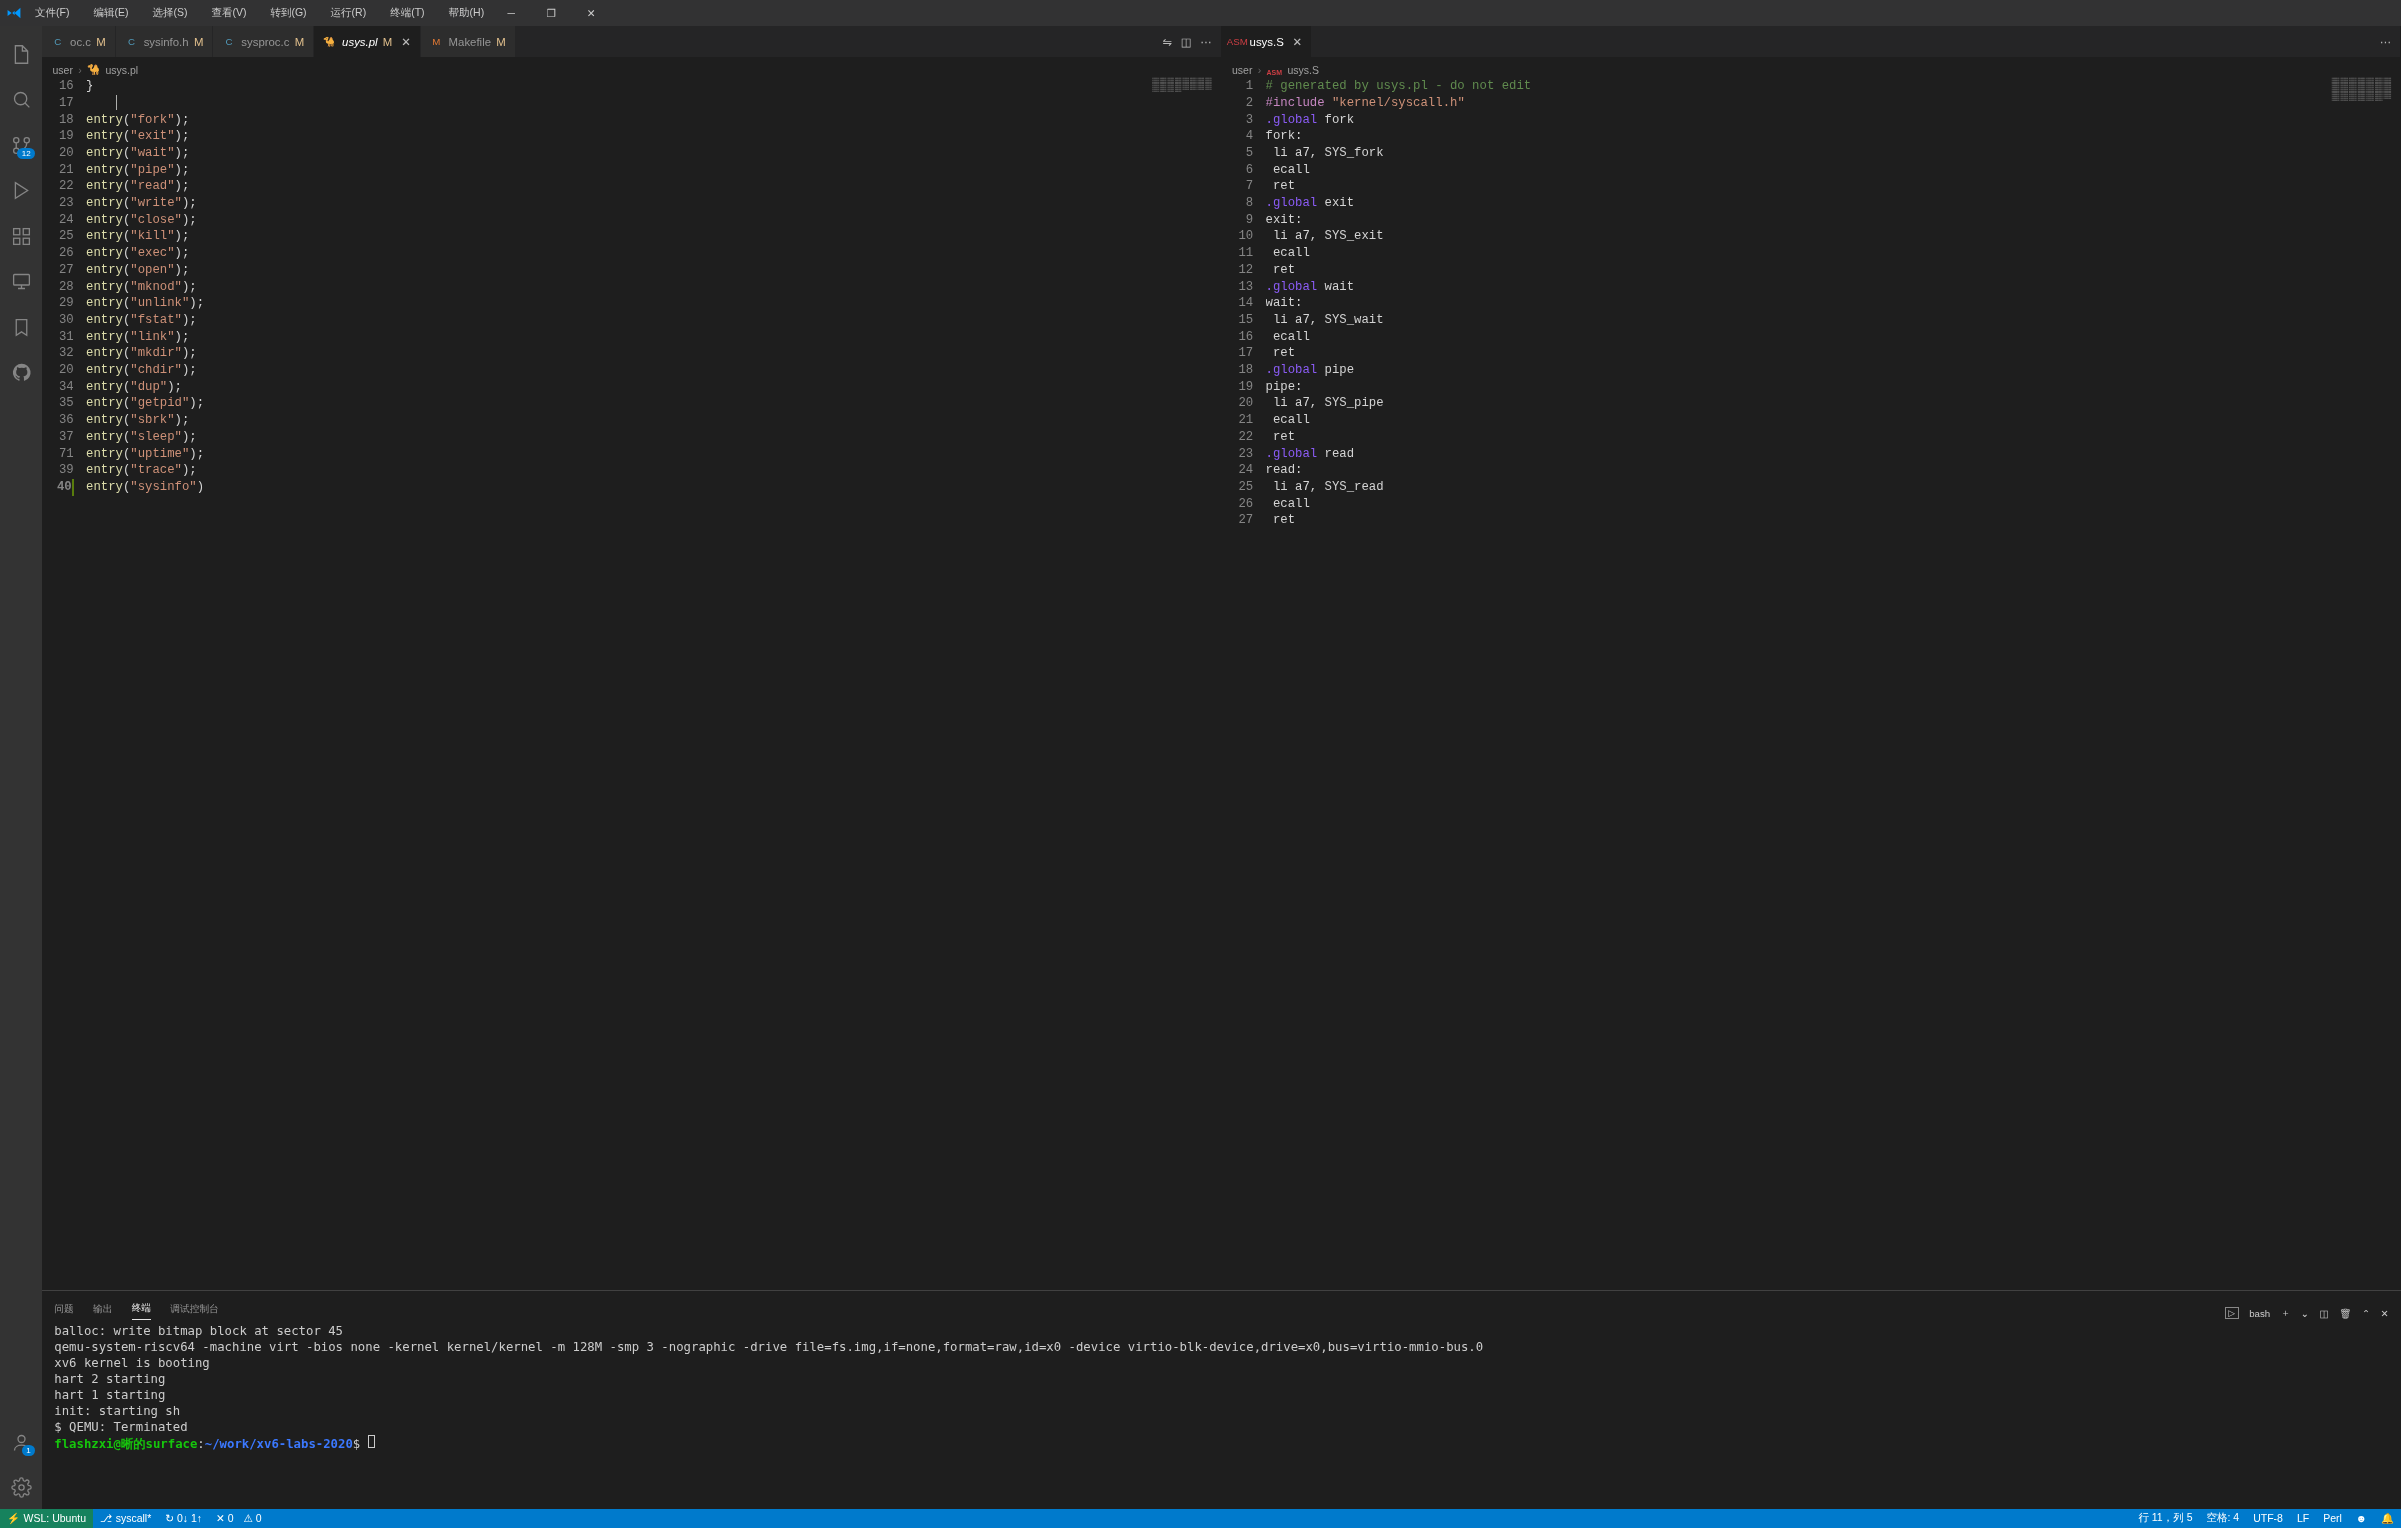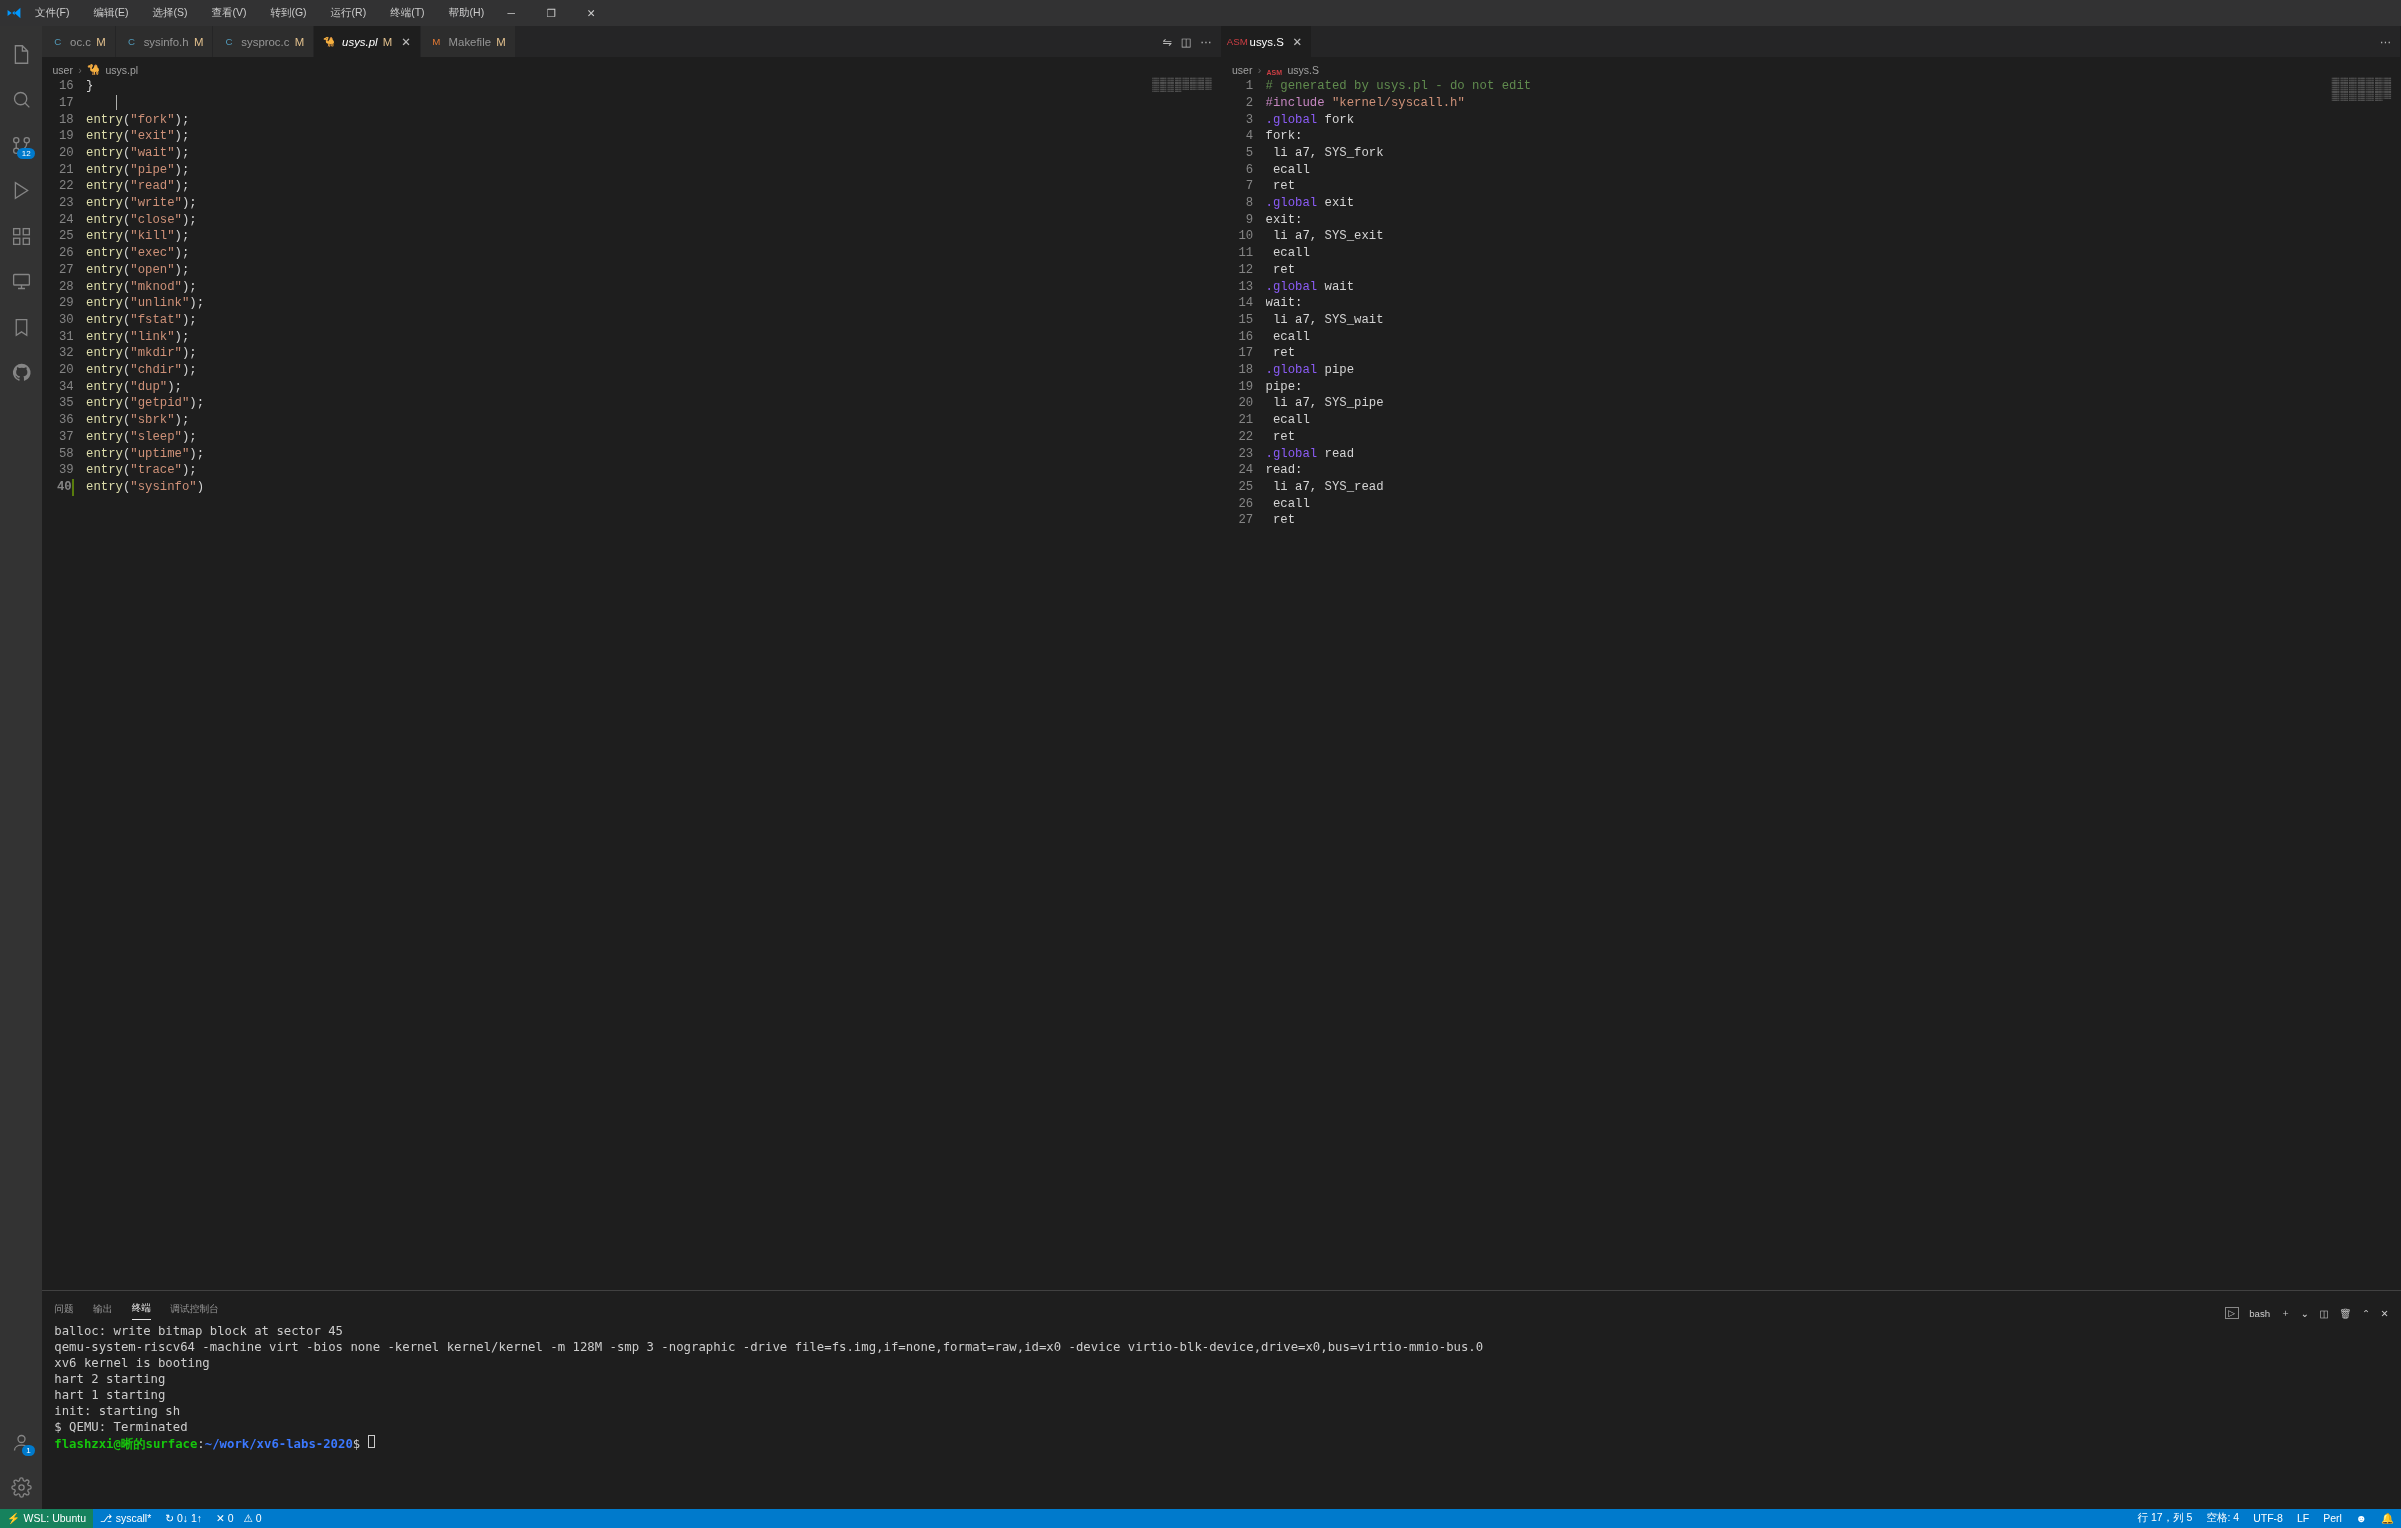--- a/index.html
+++ b/index.html
@@ -200,21 +200,21 @@
               <div>28</div>
               <div>29</div>
               <div>30</div>
               <div>31</div>
               <div>32</div>
               <div>20</div>
               <div>34</div>
               <div>35</div>
               <div>36</div>
               <div>37</div>
-              <div>58</div>
+              <div>71</div>
               <div>39</div>
               <div style="border-right: 2.6px solid rgb(88, 124, 12); font-weight: bold;">40</div>
             </div>
           <div class="lines" id="lines-left"><div><span class="pun">}</span></div><div>    <span class="cursor"></span></div><div><span class="fn">entry</span><span class="pun">(</span><span class="str">"fork"</span><span class="pun">);</span></div><div><span class="fn">entry</span><span class="pun">(</span><span class="str">"exit"</span><span class="pun">);</span></div><div><span class="fn">entry</span><span class="pun">(</span><span class="str">"wait"</span><span class="pun">);</span></div><div><span class="fn">entry</span><span class="pun">(</span><span class="str">"pipe"</span><span class="pun">);</span></div><div><span class="fn">entry</span><span class="pun">(</span><span class="str">"read"</span><span class="pun">);</span></div><div><span class="fn">entry</span><span class="pun">(</span><span class="str">"write"</span><span class="pun">);</span></div><div><span class="fn">entry</span><span class="pun">(</span><span class="str">"close"</span><span class="pun">);</span></div><div><span class="fn">entry</span><span class="pun">(</span><span class="str">"kill"</span><span class="pun">);</span></div><div><span class="fn">entry</span><span class="pun">(</span><span class="str">"exec"</span><span class="pun">);</span></div><div><span class="fn">entry</span><span class="pun">(</span><span class="str">"open"</span><span class="pun">);</span></div><div><span class="fn">entry</span><span class="pun">(</span><span class="str">"mknod"</span><span class="pun">);</span></div><div><span class="fn">entry</span><span class="pun">(</span><span class="str">"unlink"</span><span class="pun">);</span></div><div><span class="fn">entry</span><span class="pun">(</span><span class="str">"fstat"</span><span class="pun">);</span></div><div><span class="fn">entry</span><span class="pun">(</span><span class="str">"link"</span><span class="pun">);</span></div><div><span class="fn">entry</span><span class="pun">(</span><span class="str">"mkdir"</span><span class="pun">);</span></div><div><span class="fn">entry</span><span class="pun">(</span><span class="str">"chdir"</span><span class="pun">);</span></div><div><span class="fn">entry</span><span class="pun">(</span><span class="str">"dup"</span><span class="pun">);</span></div><div><span class="fn">entry</span><span class="pun">(</span><span class="str">"getpid"</span><span class="pun">);</span></div><div><span class="fn">entry</span><span class="pun">(</span><span class="str">"sbrk"</span><span class="pun">);</span></div><div><span class="fn">entry</span><span class="pun">(</span><span class="str">"sleep"</span><span class="pun">);</span></div><div><span class="fn">entry</span><span class="pun">(</span><span class="str">"uptime"</span><span class="pun">);</span></div><div><span class="fn">entry</span><span class="pun">(</span><span class="str">"trace"</span><span class="pun">);</span></div><div><span class="fn">entry</span><span class="pun">(</span><span class="str">"sysinfo"</span><span class="pun">)</span></div></div>
           <div class="minimap" id="mm-left">▄▄▄▄▄▄
 ▄▄▄▄▄▄
 ▄▄▄▄▄▄
 ▄▄▄▄▄▄
 ▄▄▄▄▄▄
 ▄▄▄▄▄▄
@@ -447,21 +447,21 @@
   <div class="sitem">
       <span>⎇</span>
       <span>syscall*</span>
     </div>
   <div class="sitem">
       <span>↻ 0↓ 1↑</span>
     </div>
   <div class="sitem"><span>✕ 0</span>&nbsp;<span>⚠ 0</span></div>
   <div class="spacer"></div>
   <div class="sitem">
-      <span>行 17，列 5</span>
+      <span>行 11，列 5</span>
     </div>
   <div class="sitem">
       <span>空格: 4</span>
     </div>
   <div class="sitem">
       <span>UTF-8</span>
     </div>
   <div class="sitem">
       <span>LF</span>
     </div>

